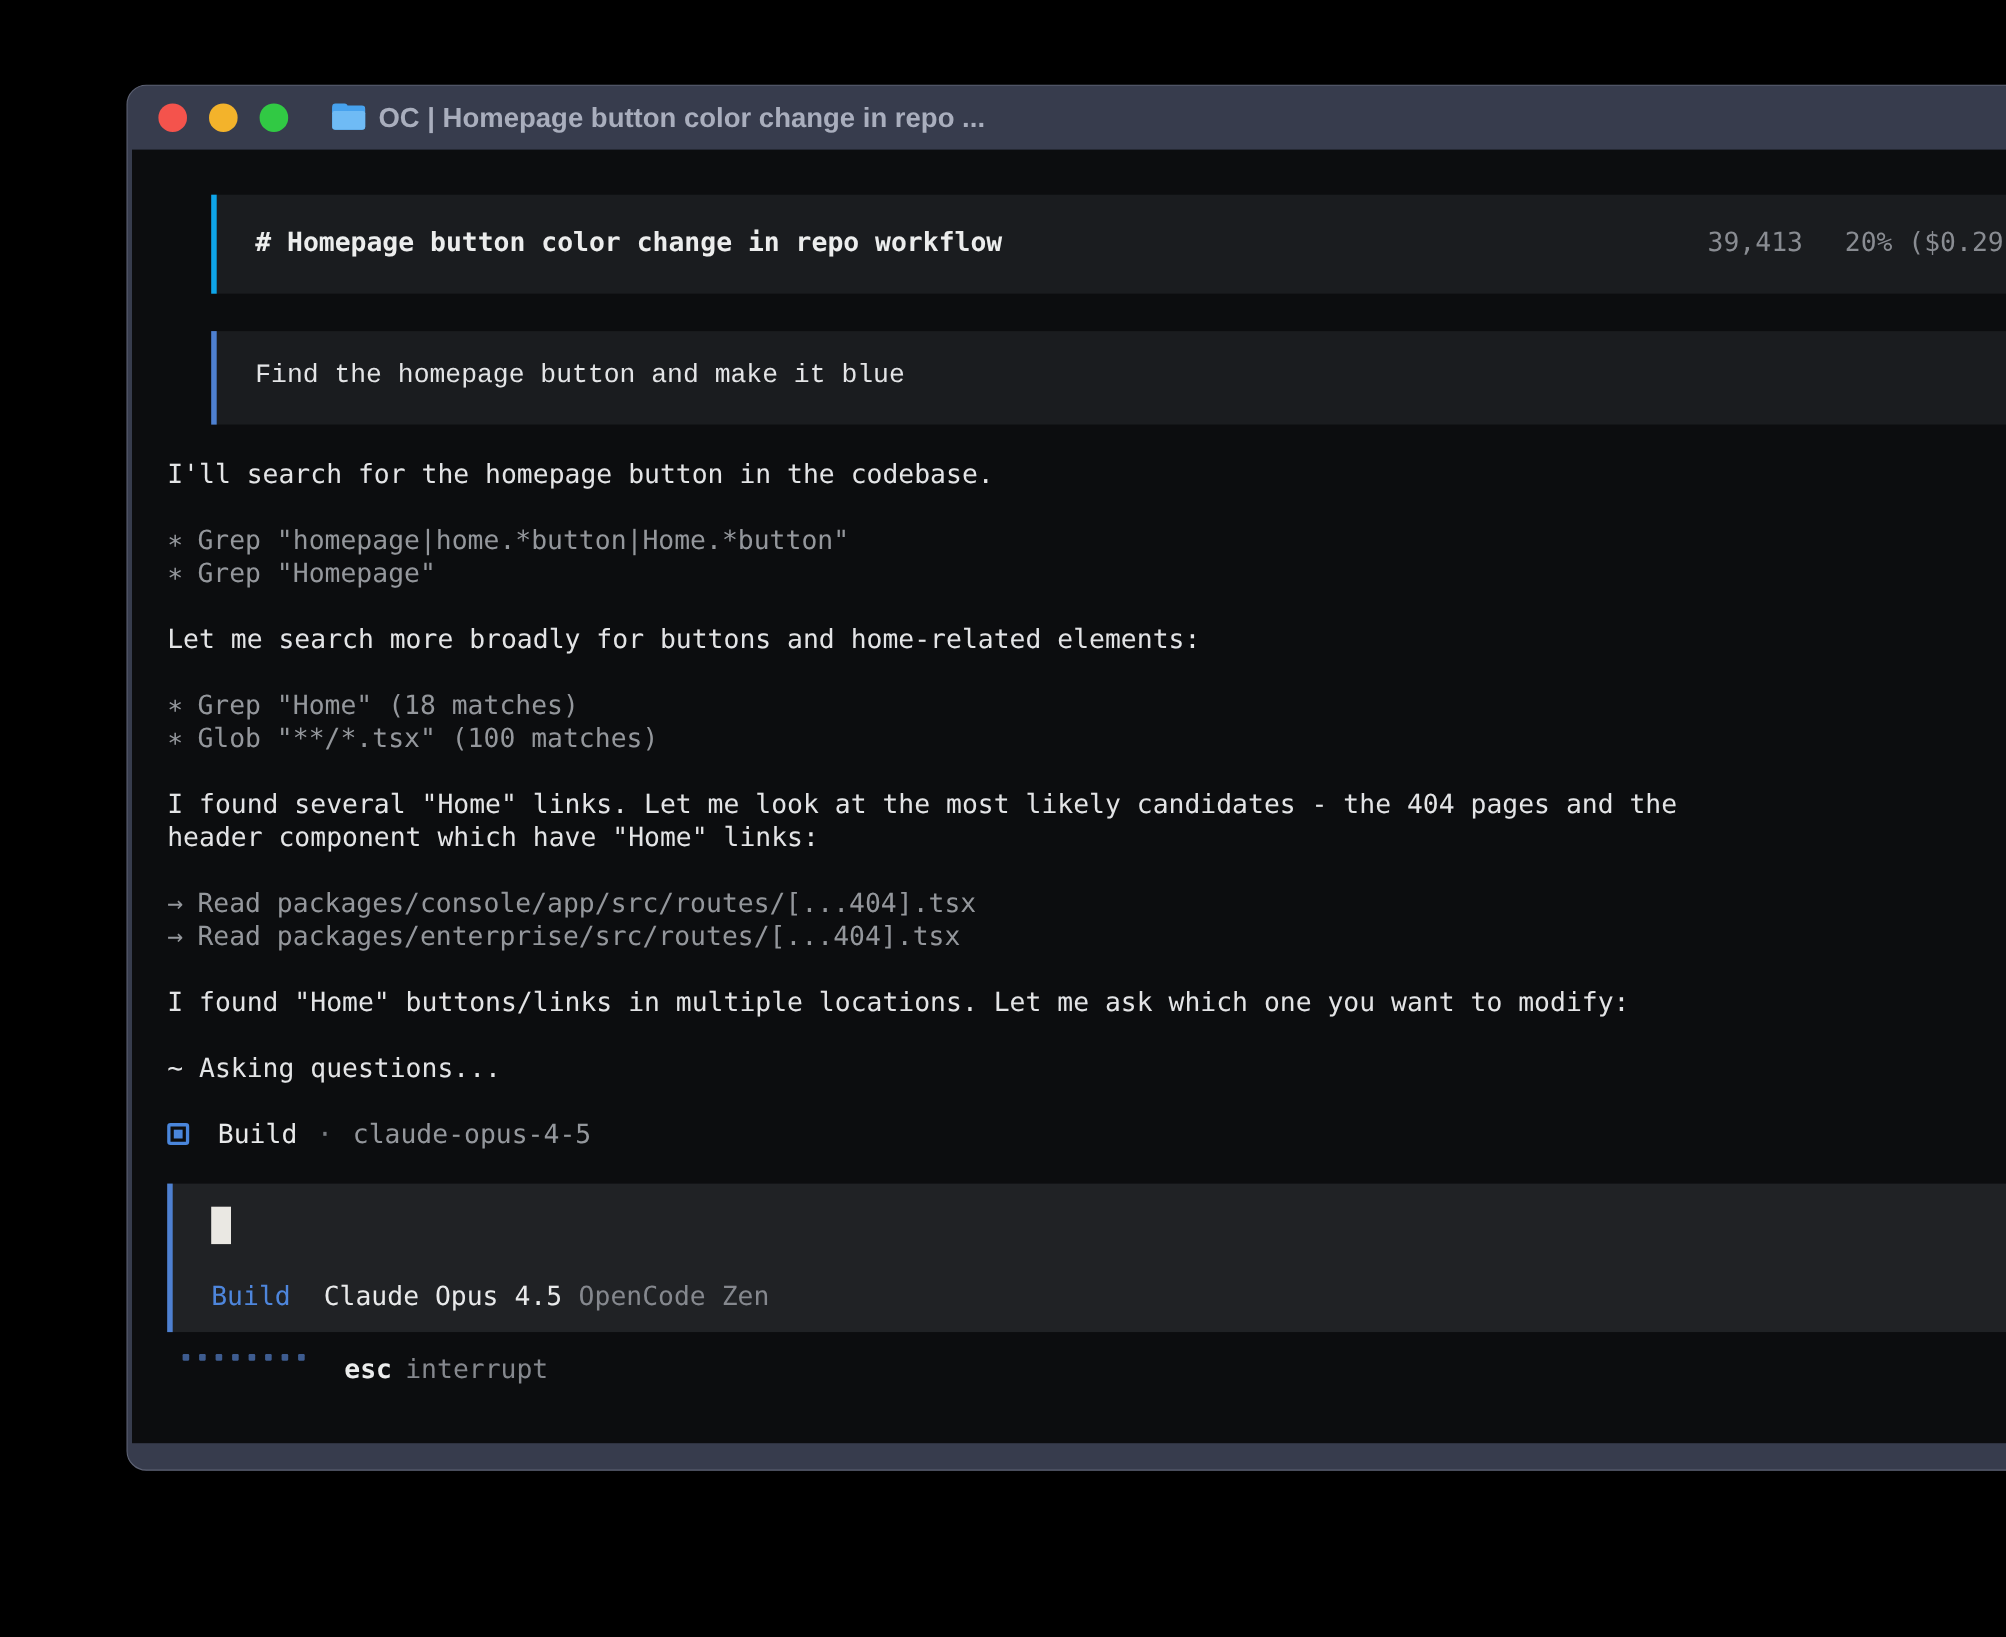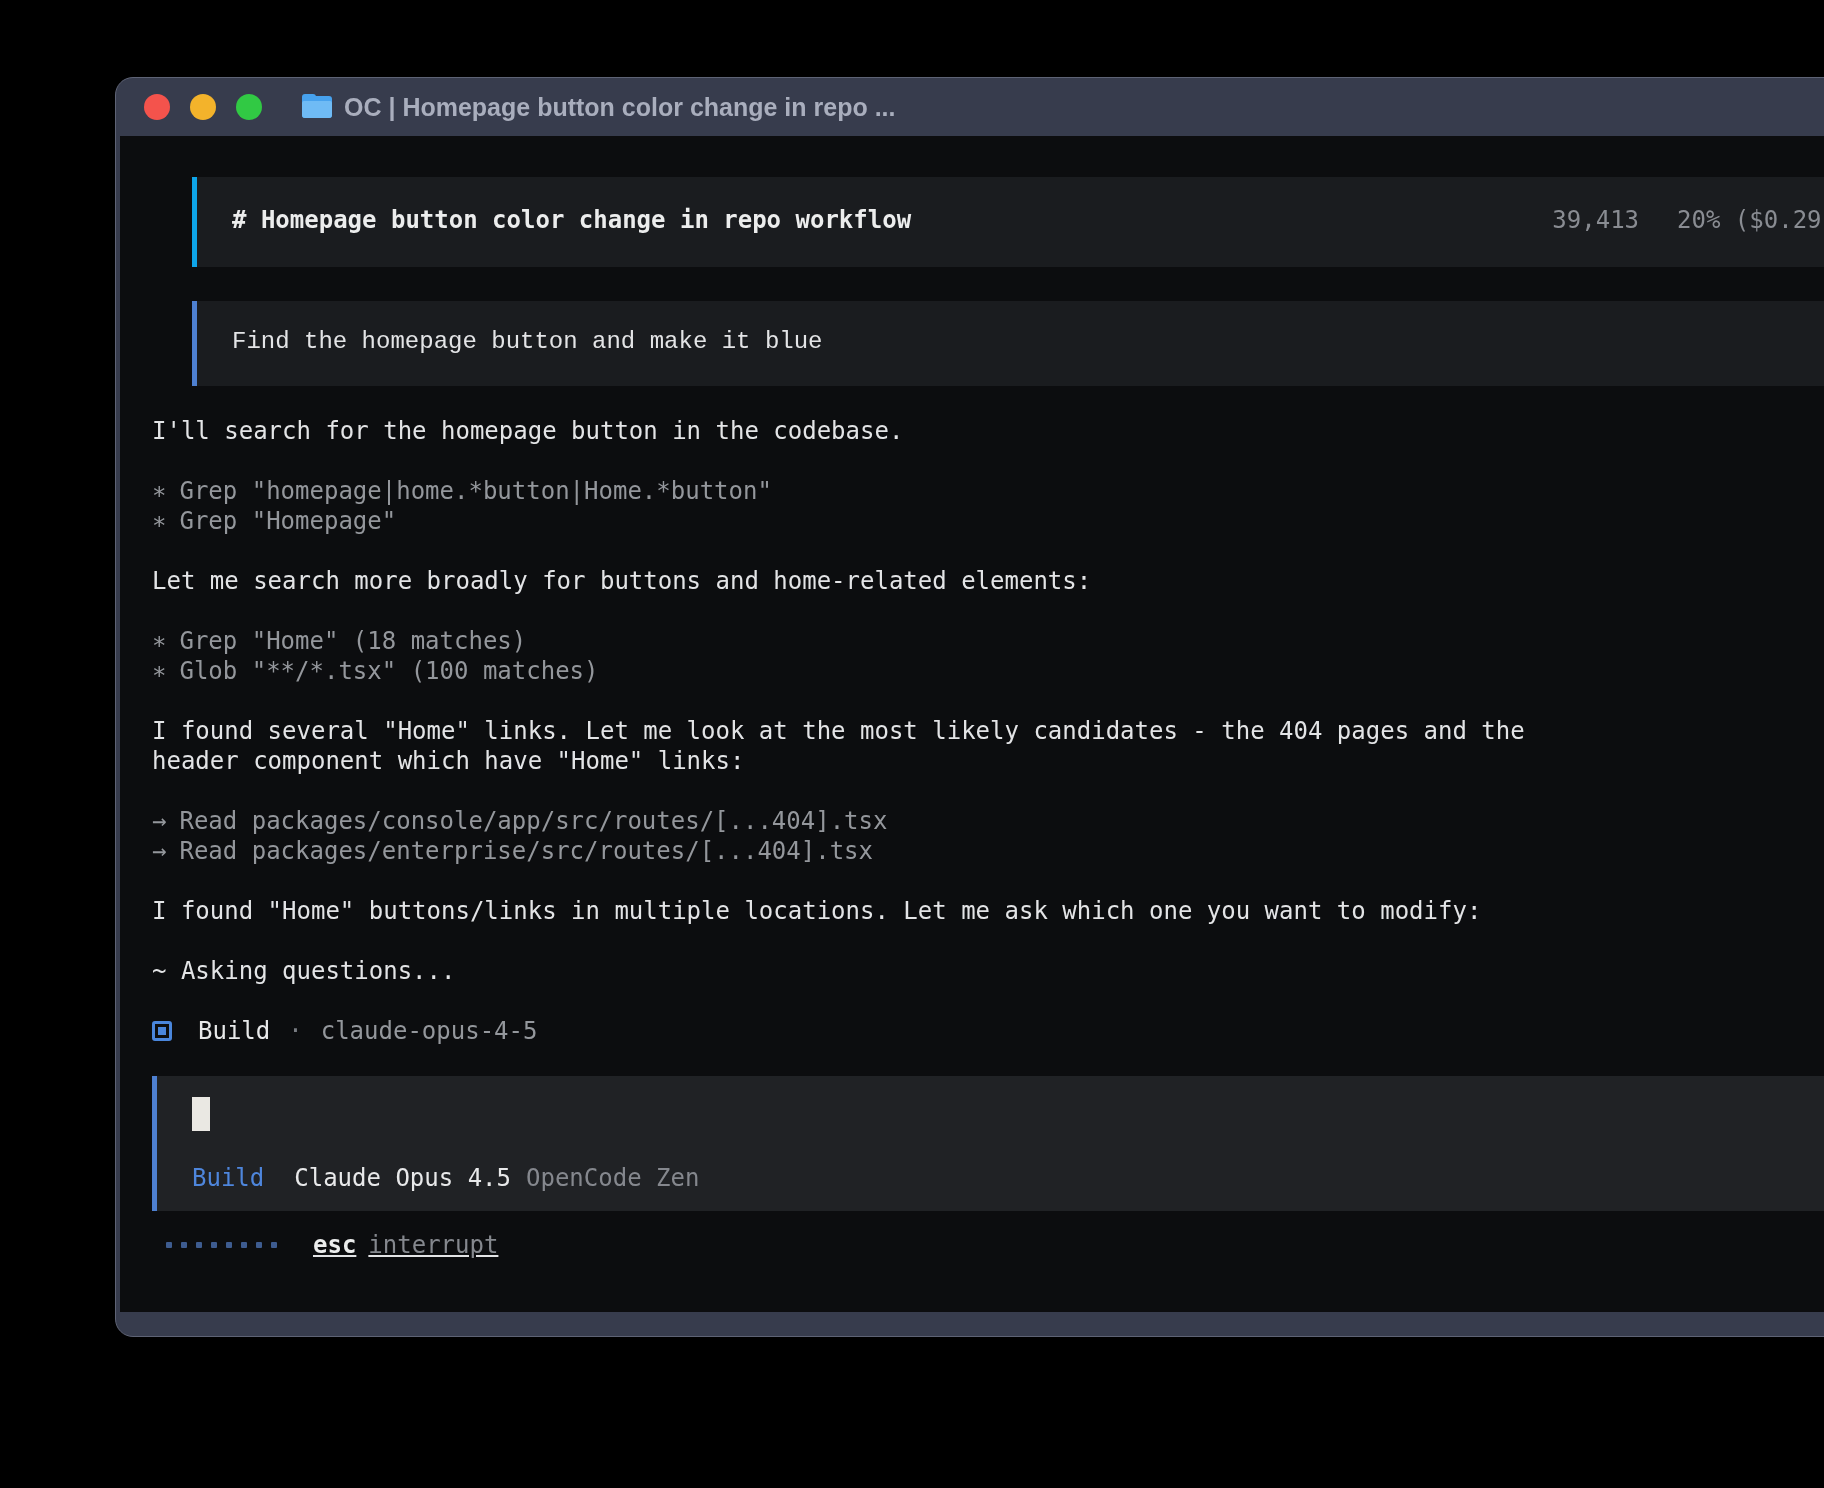--- a/index.html
+++ b/index.html
@@ -109,21 +109,21 @@
   .model-row { display: flex; align-items: center; line-height: 30px; white-space: pre; }
   .model-row .agent-name { color: #4e86dc; margin-right: 30px; }
   .model-row .model-name { color: #e8e9ea; margin-right: 15px; }
   .model-row .provider { color: #85888e; }
 
   .footer {
     margin-top: 19px; height: 30px; flex: 0 0 30px;
     display: flex; align-items: center; justify-content: space-between;
     padding-left: 14px;
   }
-  .footer-left { display: flex; align-items: center; text-decoration: underline; }
+  .footer-left { display: flex; align-items: flex-start; }
   .dots { display: flex; align-items: center; gap: 9px; margin-right: 36px; }
   .dot { width: 6px; height: 6px; background: #3e5c90; border-radius: 1px; }
   .hint { white-space: pre; }
   .hint .key { color: #eceded; font-weight: 700; margin-right: 12px; }
   .hint .label { color: #85888e; }
   .footer-right { display: flex; align-items: center; gap: 30px; }
 
   .bottomstrip { height: 24px; flex: 0 0 24px; }
 </style>
 </head>

